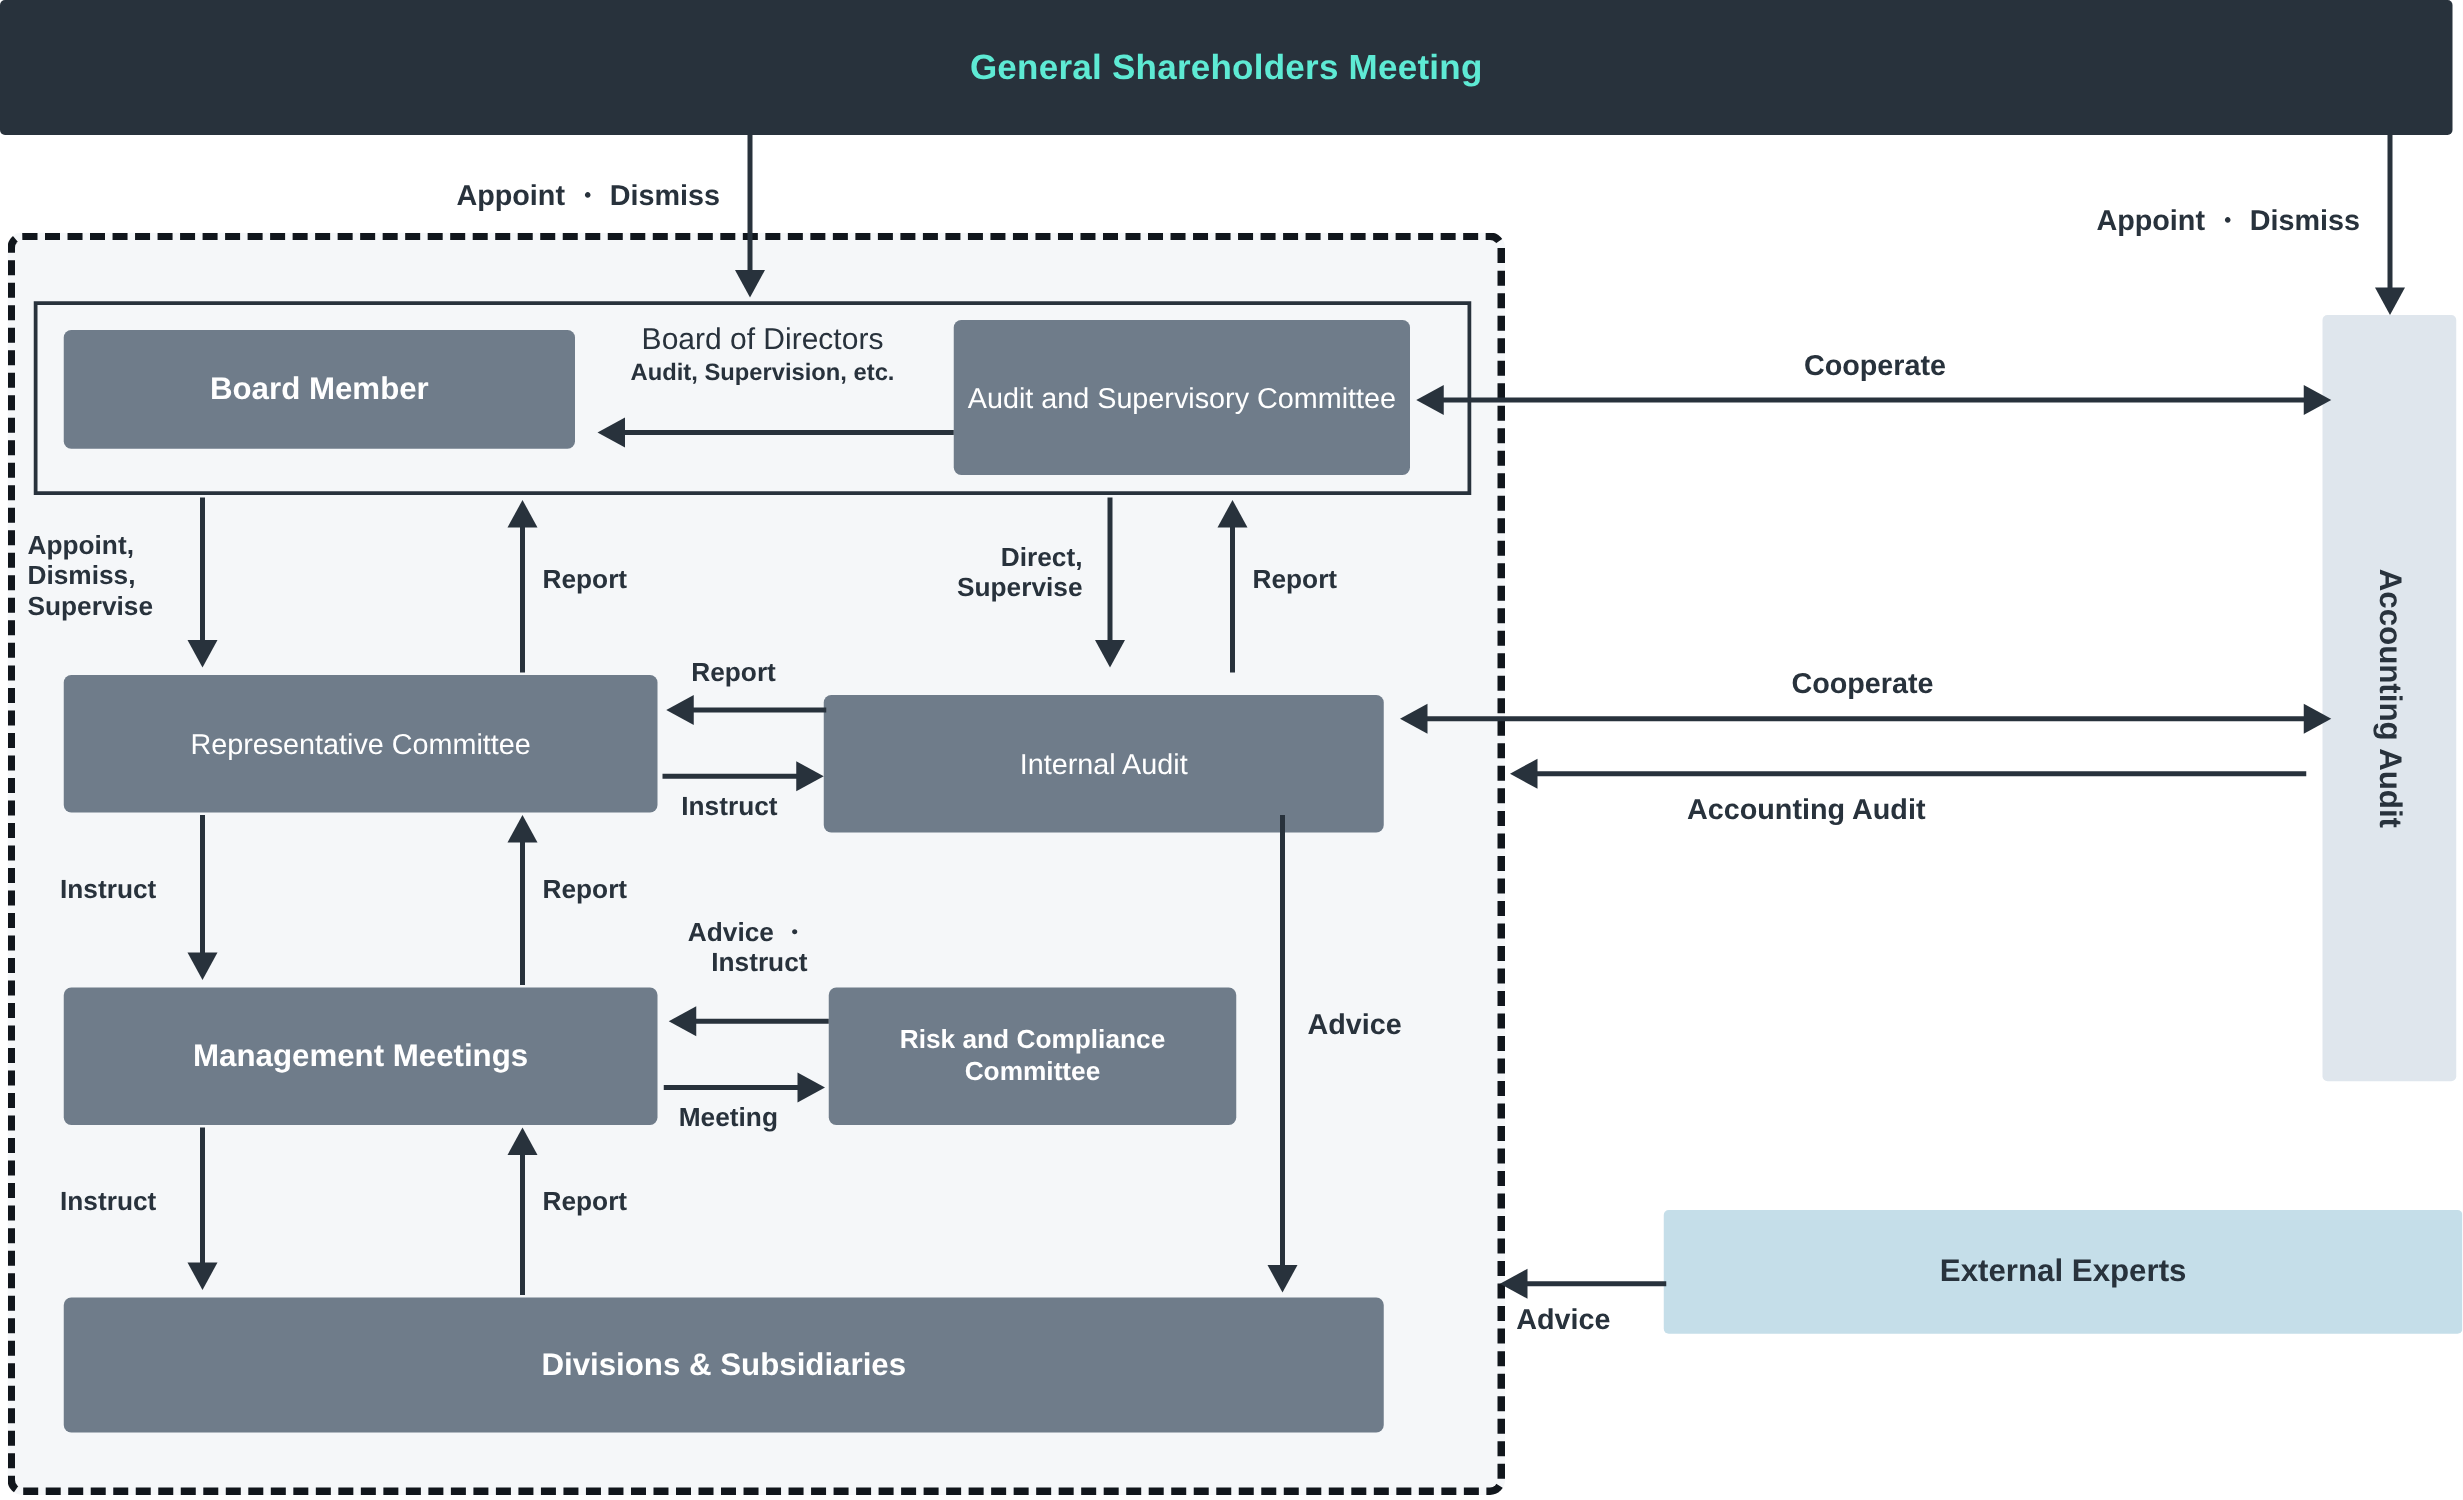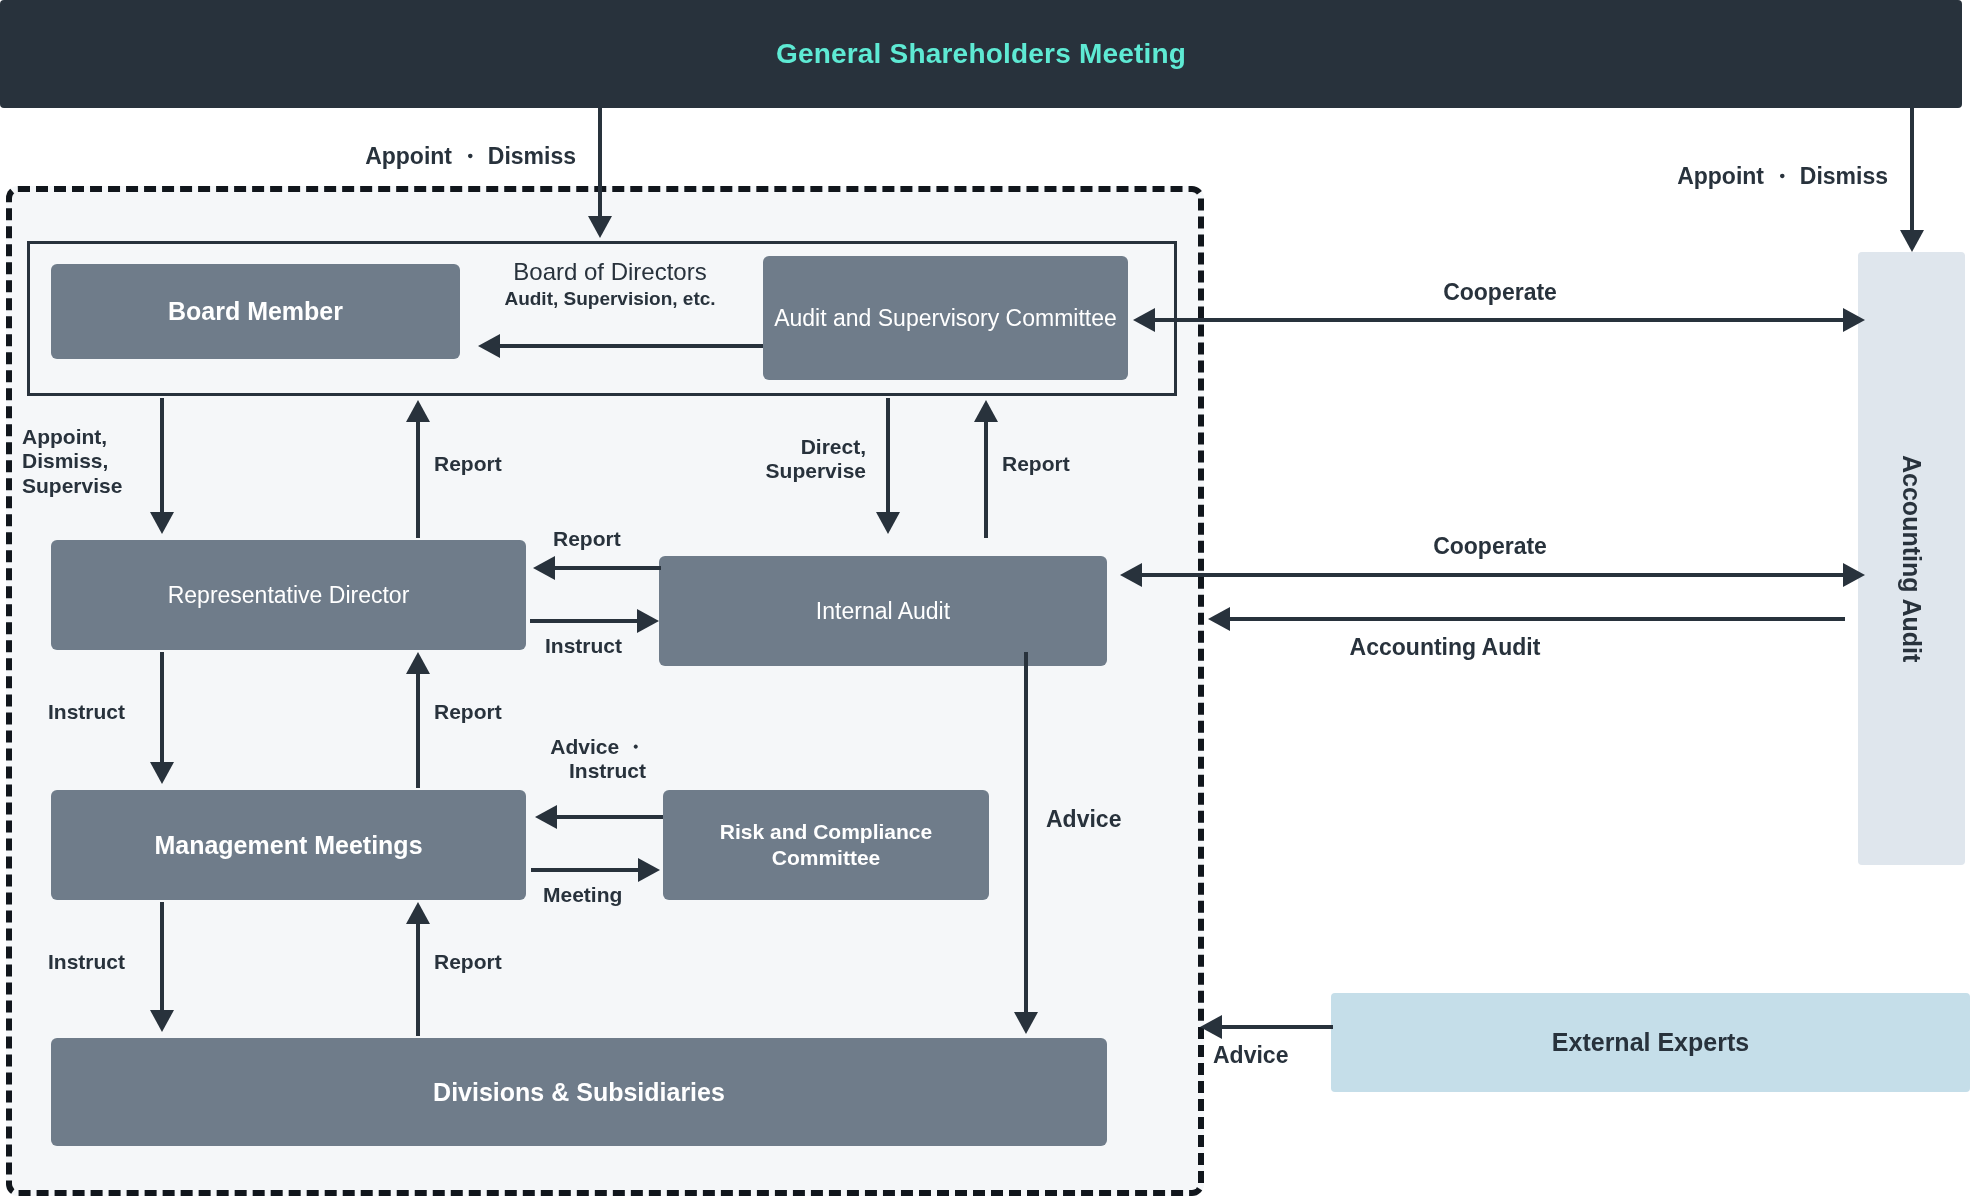--- a/index.html
+++ b/index.html
@@ -134,21 +134,20 @@
     white-space: nowrap;
     font-size: 25px;
     font-weight: bold;
   }
   #node-external-experts {
     left: 1331px;
     top: 968px;
     width: 639px;
     height: 99px;
     background: #c5dee9;
-    margin-top: 25px;
   }
 
   
   .vline, .hline {
     position: absolute;
     background: #28323c;
   }
   .vline { width: 4px; }
   .hline { height: 4px; }
 
@@ -210,21 +209,21 @@
 
   <div class="node big" id="node-board-member">
     <span>Board Member</span>
   </div>
 
   <div class="node med" id="node-audit-committee">
     <span>Audit and Supervisory Committee</span>
   </div>
 
   <div class="node med" id="node-rep-director">
-    <span>Representative Director</span>
+    <span>Representative Committee</span>
   </div>
 
   <div class="node med" id="node-internal-audit">
     <span>Internal Audit</span>
   </div>
 
   <div class="node big" id="node-mgmt-meetings">
     <span>Management Meetings</span>
   </div>
 

